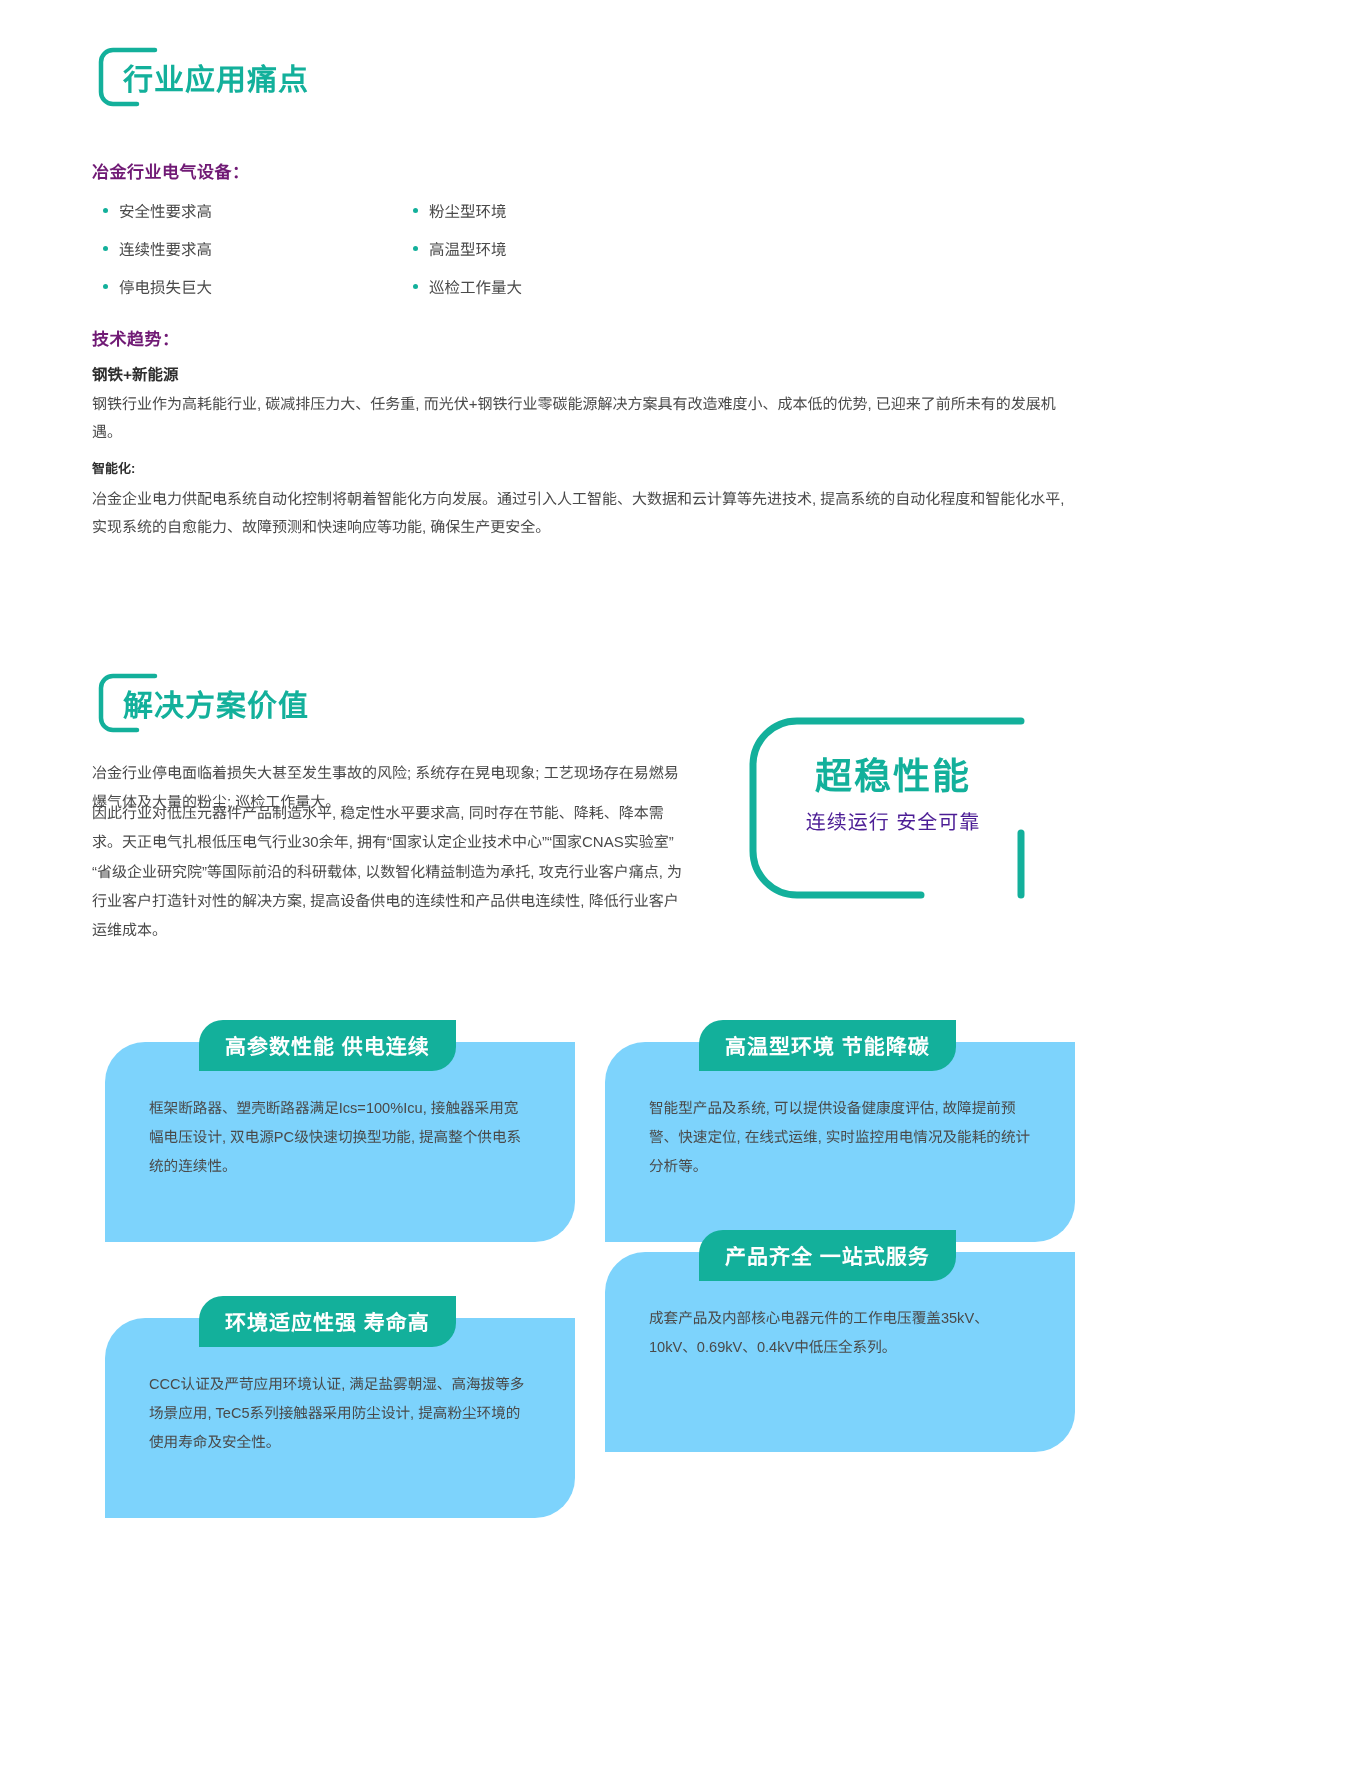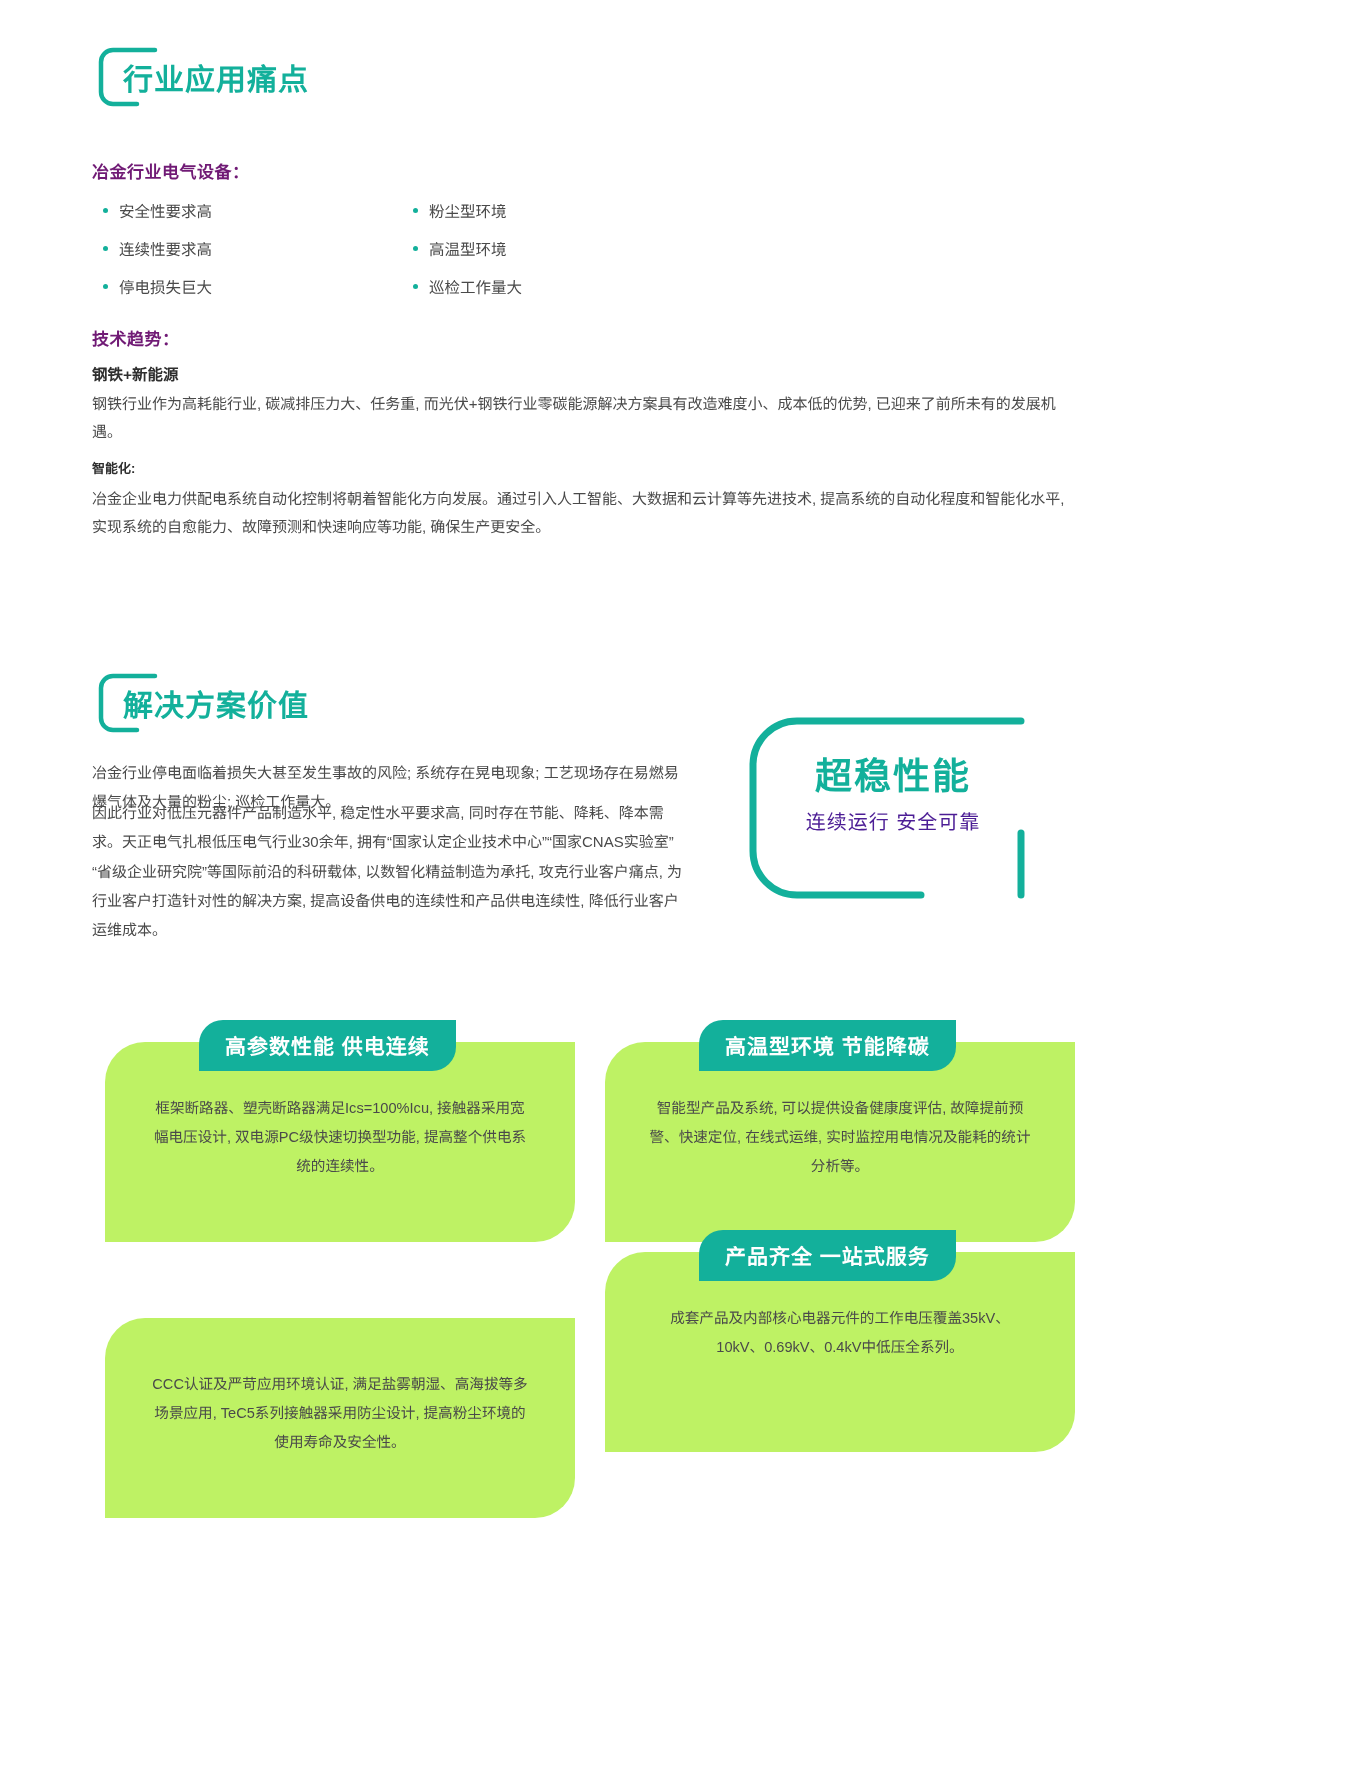--- a/index.html
+++ b/index.html
@@ -105,26 +105,25 @@
     font-size: 20px;
     color: #4c1d95;
     letter-spacing: 1px;
     margin-top: 8px;
   }
 
   
   .card {
     position: absolute;
     width: 470px;
-    background: #bef264;
+    background: #7dd3fc;
     border-top-left-radius: 40px;
     border-bottom-right-radius: 40px;
     border-top-right-radius: 0;
     border-bottom-left-radius: 0;
-    text-align: center;
   }
   .card-ribbon {
     position: absolute;
     top: -22px;
     left: 94px;
     background: #13b09b;
     color: #fff;
     font-size: 21px;
     font-weight: bold;
     letter-spacing: 1px;
@@ -225,19 +224,20 @@
   <div class="card-ribbon">高参数性能 供电连续</div>
   <div class="card-body">框架断路器、塑壳断路器满足Ics=100%Icu, 接触器采用宽幅电压设计, 双电源PC级快速切换型功能, 提高整个供电系统的连续性。</div>
 </div>
 
 <div class="card" style="left:605px; top:1042px; height:200px;">
   <div class="card-ribbon">高温型环境  节能降碳</div>
   <div class="card-body">智能型产品及系统, 可以提供设备健康度评估, 故障提前预警、快速定位, 在线式运维, 实时监控用电情况及能耗的统计分析等。</div>
 </div>
 
 <div class="card" style="left:105px; top:1318px; height:200px;">
+  <div class="card-ribbon">环境适应性强  寿命高</div>
   <div class="card-body">CCC认证及严苛应用环境认证, 满足盐雾朝湿、高海拔等多场景应用, TeC5系列接触器采用防尘设计, 提高粉尘环境的使用寿命及安全性。</div>
 </div>
 
 <div class="card" style="left:605px; top:1252px; height:200px;">
   <div class="card-ribbon">产品齐全 一站式服务</div>
   <div class="card-body">成套产品及内部核心电器元件的工作电压覆盖35kV、10kV、0.69kV、0.4kV中低压全系列。</div>
 </div>
 
 </body></html>

